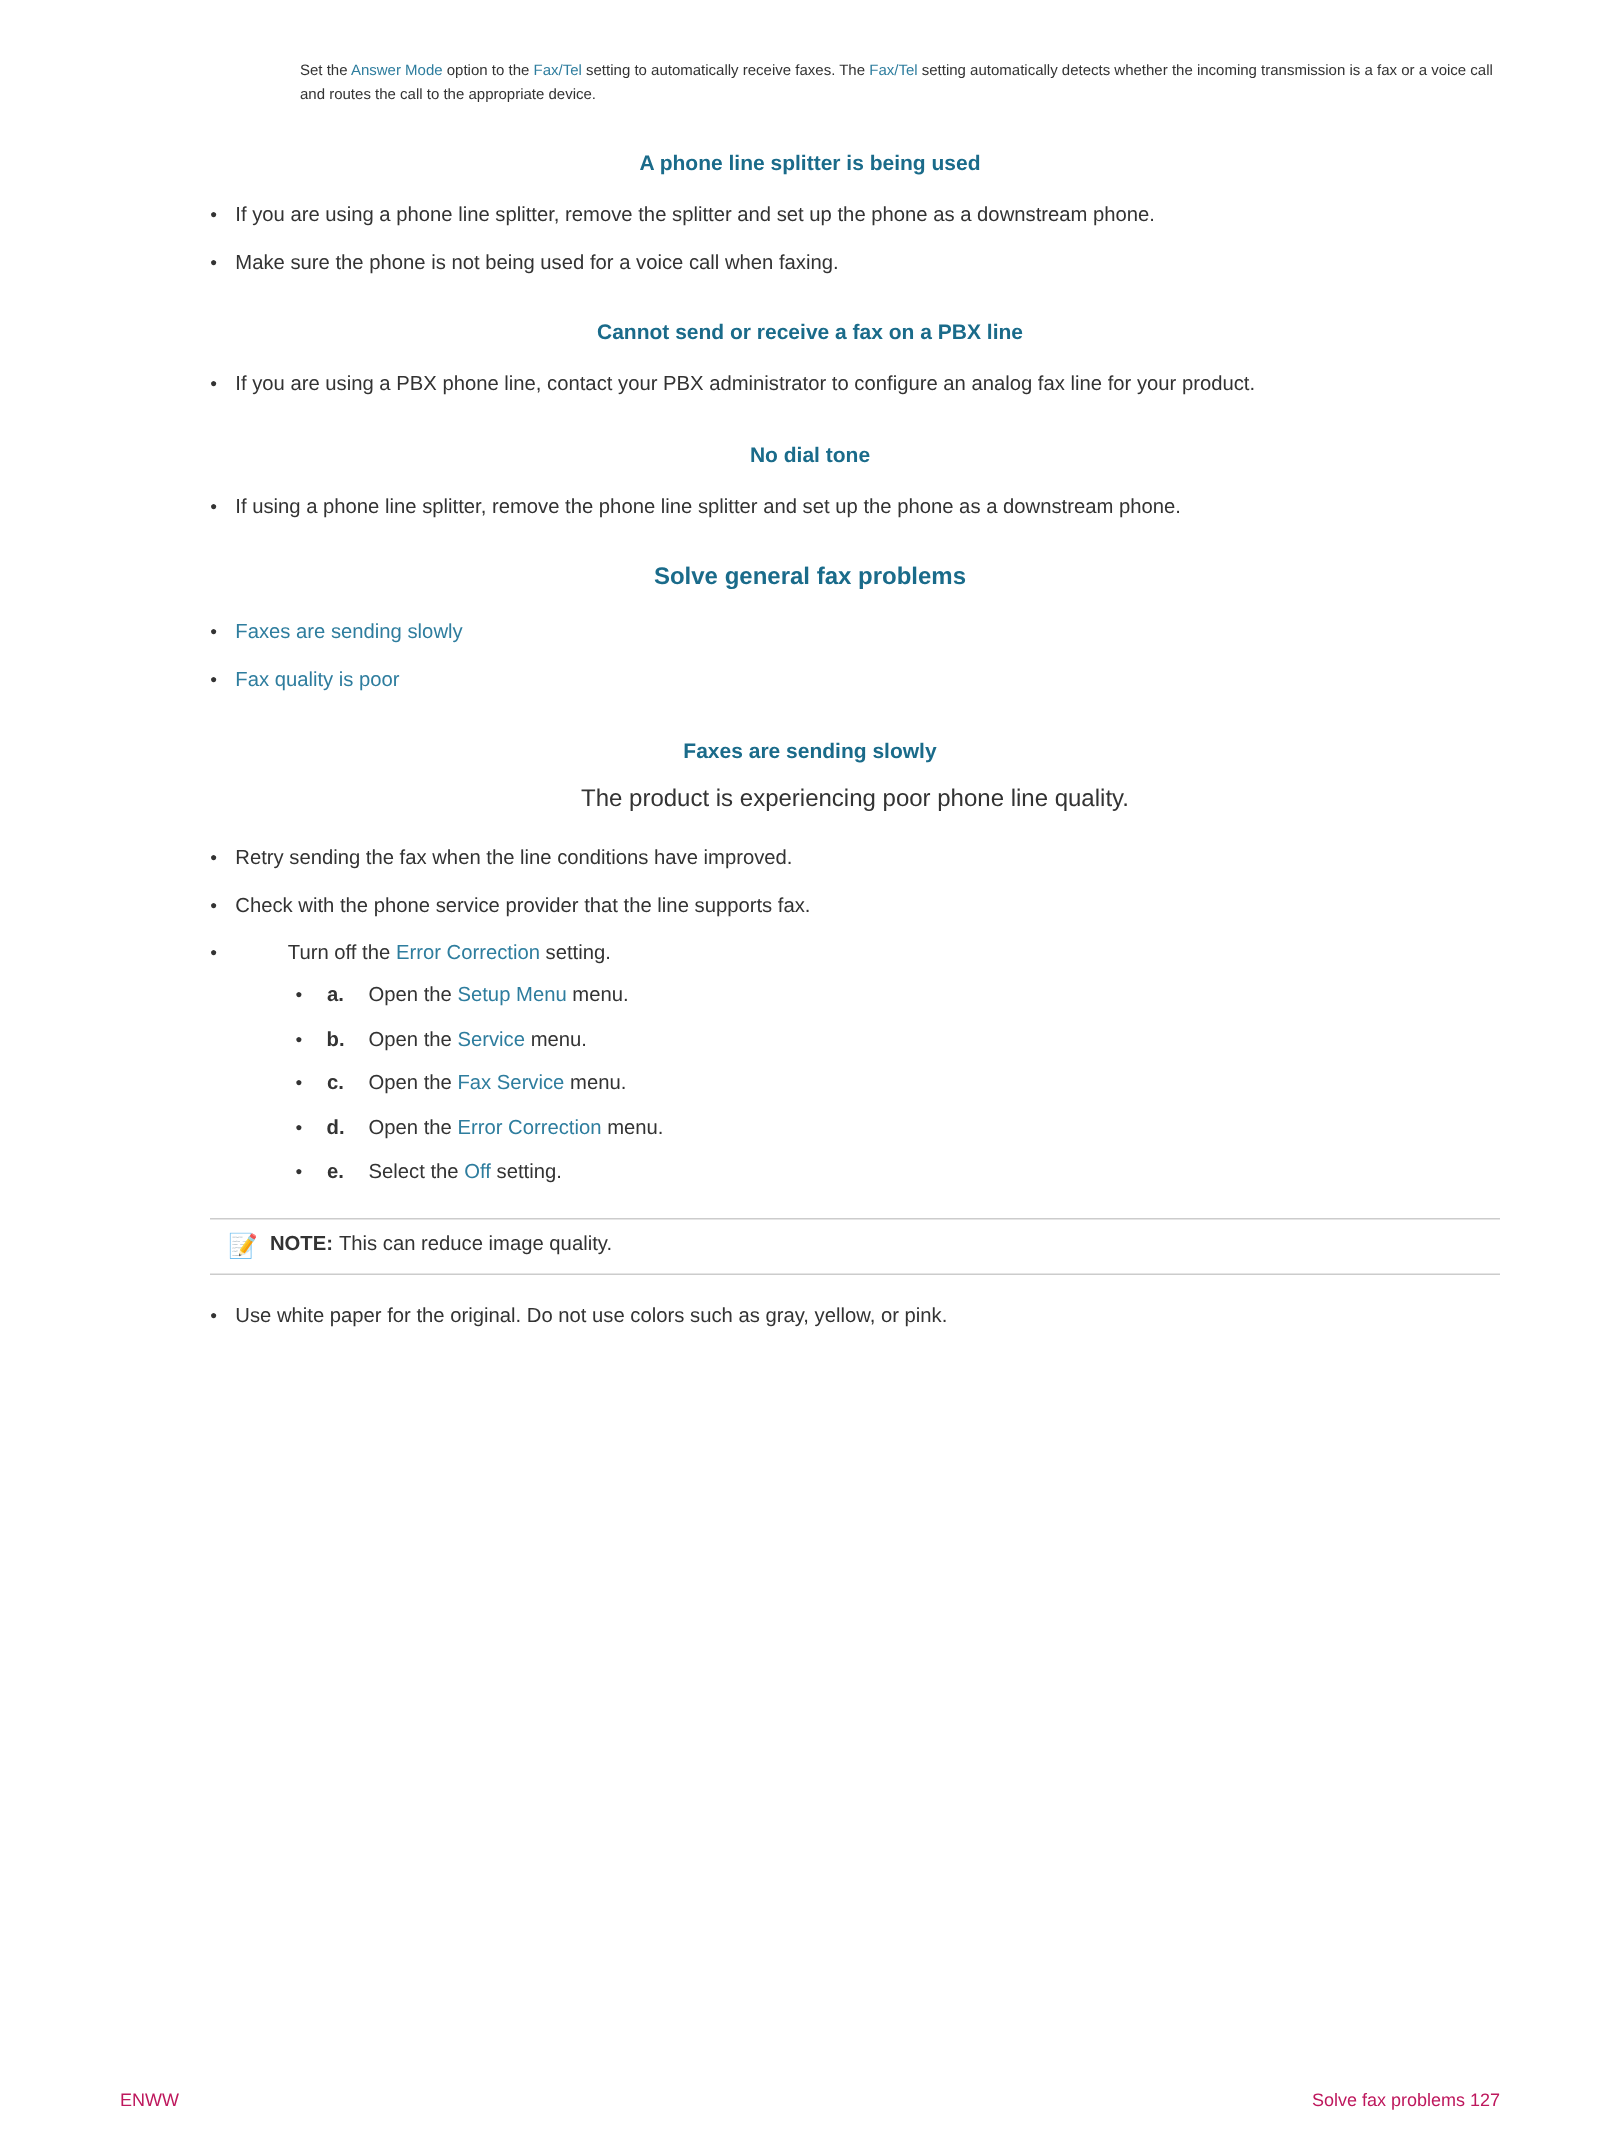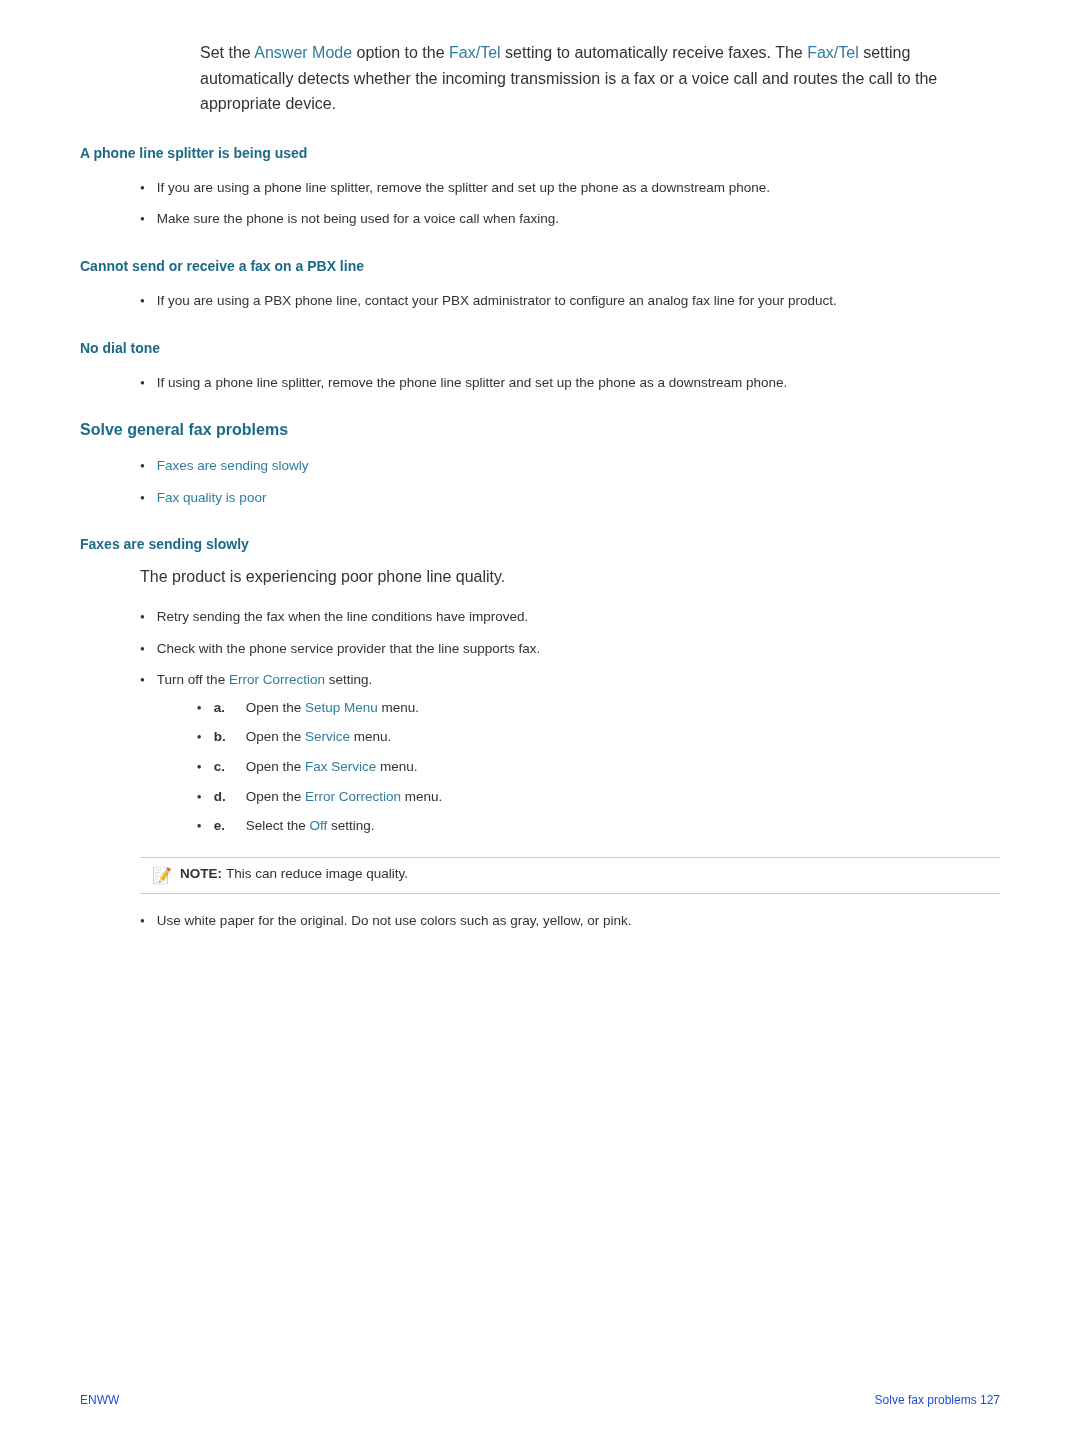--- a/index.html
+++ b/index.html
@@ -12,41 +12,42 @@
       min-height: 1437px;
       position: relative;
     }
     .page {
       padding: 40px 80px 80px 80px;
     }
     .intro-block {
       margin-left: 120px;
       margin-bottom: 28px;
       line-height: 1.6;
-      font-size: 16px;
+      font-size: 10px;
     }
     .link-text {
       color: #2e7d9e;
       text-decoration: none;
     }
     h2 {
       color: #1a6b8a;
       font-size: 14px;
       font-weight: bold;
       margin-bottom: 12px;
     }
     h1.section-title {
       color: #1a6b8a;
       font-size: 16px;
       font-weight: bold;
       margin-bottom: 16px;
       margin-top: 10px;
     }
     .section {
       margin-bottom: 28px;
+      text-align: center;
     }
     .bullet-list {
       list-style: none;
       padding: 0;
       margin-left: 60px;
       margin-top: 16px;
     }
     .bullet-list li {
       display: flex;
       align-items: flex-start;
@@ -99,21 +100,21 @@
       margin-right: 4px;
     }
     .footer {
       position: absolute;
       bottom: 30px;
       left: 80px;
       right: 80px;
       display: flex;
       justify-content: space-between;
       font-size: 12px;
-      color: #1d4ed8;
+      color: #be185d;
       border-top: none;
     }
   </style>
 </head>
 <body>
 
 <div class="page">
 
   <div class="intro-block">
     <span>Set the </span><a class="link-text">Answer Mode</a><span> option to the </span><a class="link-text">Fax/Tel</a><span> setting to automatically receive faxes. The </span><a class="link-text">Fax/Tel</a><span> setting automatically detects whether the incoming transmission is a fax or a voice call and routes the call to the appropriate device.</span>

